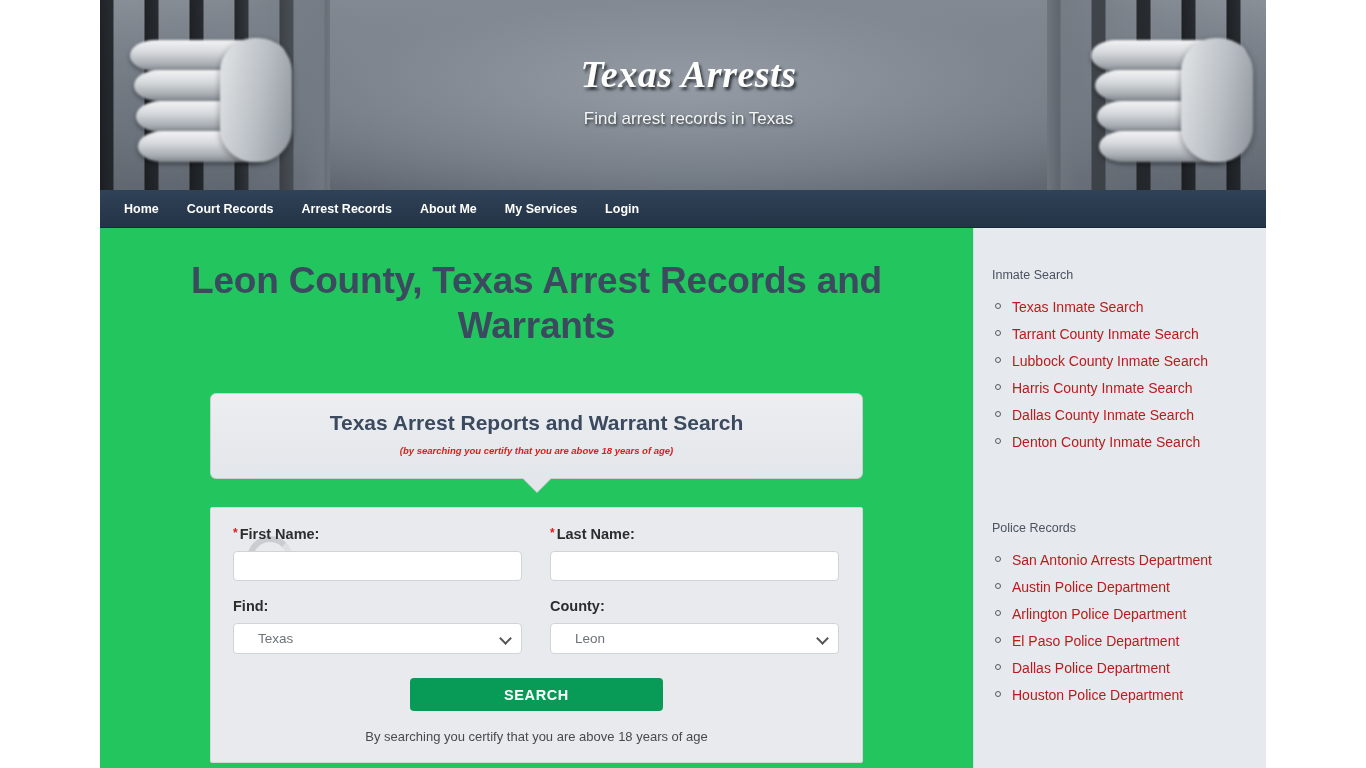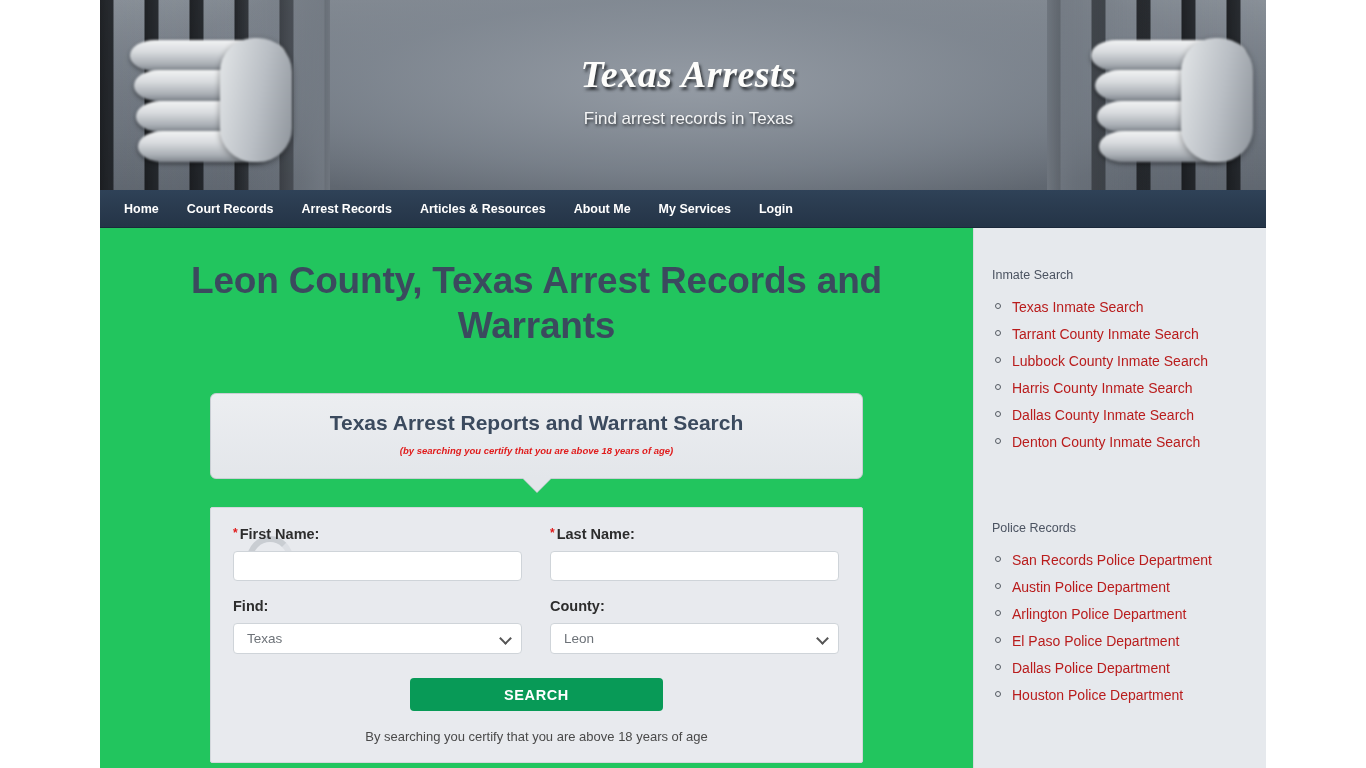--- a/index.html
+++ b/index.html
@@ -273,21 +273,21 @@
   }
   .row-gap { height: 17px; }
   .select-input {
     width: 289px;
     height: 31px;
     border: 1px solid #cfd4d9;
     border-radius: 4px;
     background: #ffffff;
     font-size: 13.5px;
     color: #6d7278;
-    padding: 0 13px;
+    padding: 0 24px;
     outline: none;
     font-family: "Liberation Sans", sans-serif;
     appearance: none;
     -webkit-appearance: none;
   }
   .select-wrap { position: relative; width: 289px; }
   .select-chevron {
     position: absolute;
     right: 12px;
     top: 11px;
@@ -382,21 +382,20 @@
       <div class="banner-text">
         <h1 class="site-title">Texas Arrests</h1>
         <p class="site-tagline">Find arrest records in Texas</p>
       </div>
     </div>
 
     <nav class="navbar">
       <a class="nav-item">Home</a>
       <a class="nav-item">Court Records</a>
       <a class="nav-item">Arrest Records</a>
-      <a class="nav-item">Articles &amp; Resources</a>
       <a class="nav-item">About Me</a>
       <a class="nav-item">My Services</a>
       <a class="nav-item">Login</a>
     </nav>
 
     <div class="body-wrap">
 
       <div class="main-col">
 
         <h1 class="page-title">Leon County, Texas Arrest Records and Warrants</h1>
@@ -473,21 +472,21 @@
             <li><span class="bullet"></span><a class="widget-link">Dallas County Inmate Search</a></li>
             <li><span class="bullet"></span><a class="widget-link">Denton County Inmate Search</a></li>
           </ul>
         </div>
 
         <div class="widget-spacer-lg"></div>
 
         <div class="widget">
           <p class="widget-title">Police Records</p>
           <ul class="widget-list">
-            <li><span class="bullet"></span><a class="widget-link">San Records Police Department</a></li>
+            <li><span class="bullet"></span><a class="widget-link">San Antonio Arrests Department</a></li>
             <li><span class="bullet"></span><a class="widget-link">Austin Police Department</a></li>
             <li><span class="bullet"></span><a class="widget-link">Arlington Police Department</a></li>
             <li><span class="bullet"></span><a class="widget-link">El Paso Police Department</a></li>
             <li><span class="bullet"></span><a class="widget-link">Dallas Police Department</a></li>
             <li><span class="bullet"></span><a class="widget-link">Houston Police Department</a></li>
           </ul>
         </div>
 
         <div class="widget-spacer-md"></div>
 

